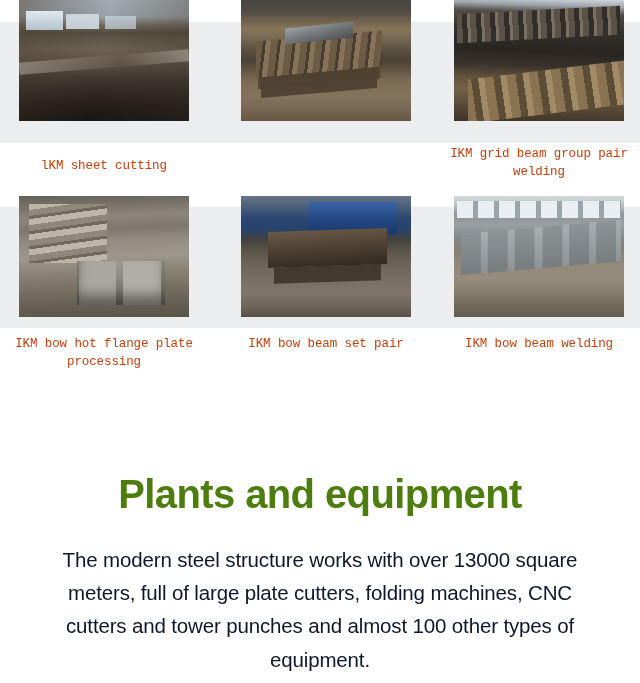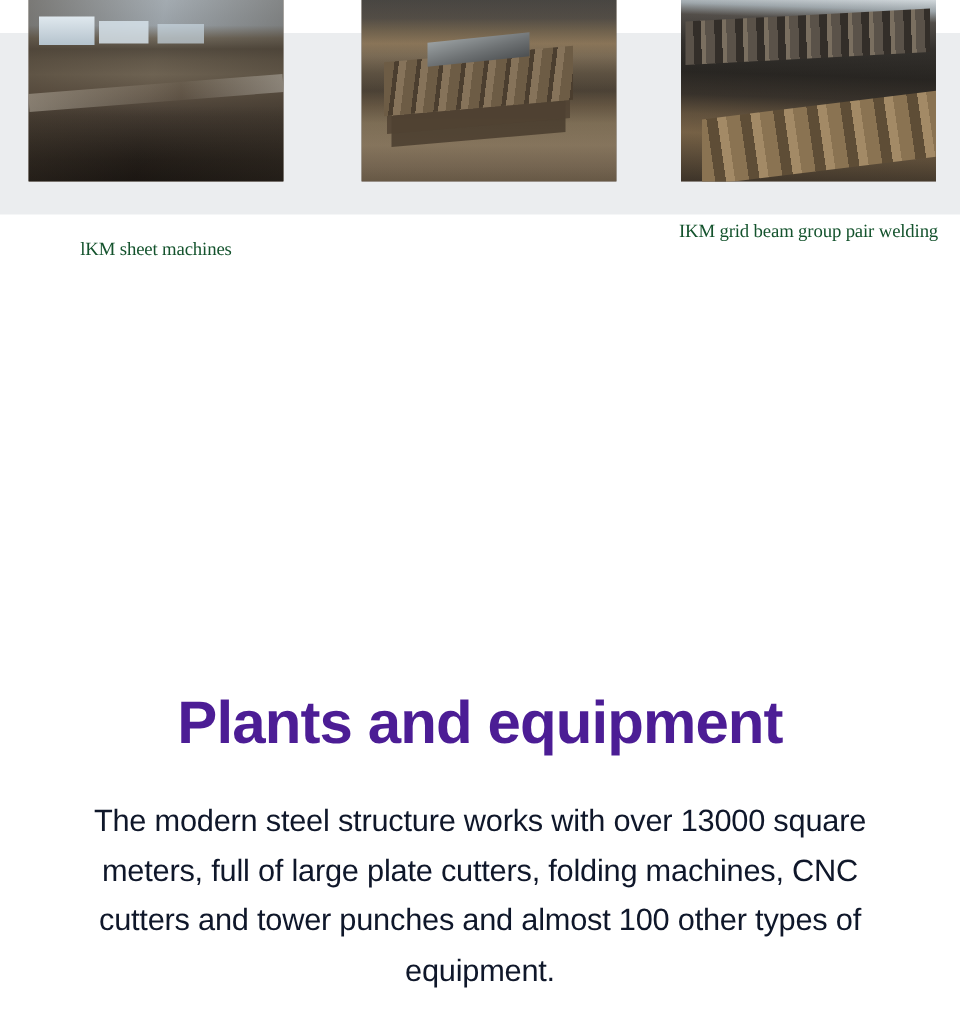--- a/index.html
+++ b/index.html
@@ -49,24 +49,24 @@
 
   .photo .scene {
     position: absolute;
     inset: 0;
   }
 
   
   .caption {
     position: absolute;
     text-align: center;
-    font-family: Liberation Serif, serif;
+    font-family: Liberation Mono, monospace;
     font-size: 12.5px;
     line-height: 1.42;
-    color: #14532d;
+    color: #c2410c;
     letter-spacing: -0.1px;
   }
   .row-1 .caption { top: 158px; }
   .row-1 .caption.two-line { top: 146px; }
   .row-2 .caption { top: 140px; }
   .row-2 .caption.two-line { top: 140px; }
 
   
   .col-1 { left: 19px;  width: 170px; }
   .col-2 { left: 241px; width: 170px; }
@@ -78,26 +78,26 @@
 
   
   .text-block {
     position: absolute;
     left: 0;
     top: 455px;
     width: 640px;
     text-align: center;
   }
   .headline {
-    margin: 4px;
+    margin: 16px;
     font-family: "Liberation Sans Narrow", "Liberation Sans", sans-serif;
     font-weight: bold;
     font-size: 40px;
     line-height: 1.15;
-    color: #4c1d95;
+    color: #4d7c0f;
     letter-spacing: -0.6px;
   }
   .body-copy {
     margin: 26px auto 0;
     width: 560px;
     font-family: "Liberation Sans Narrow", "Liberation Sans", sans-serif;
     font-size: 20.5px;
     line-height: 1.62;
     color: #0f172a;
     letter-spacing: -0.15px;
@@ -297,23 +297,40 @@
     <div class="photo col-1">
       <div class="scene scene-sheet-cutting"></div>
     </div>
     <div class="photo col-2">
       <div class="scene scene-profile-section"></div>
     </div>
     <div class="photo col-3">
       <div class="scene scene-grid-beam"></div>
     </div>
 
-    <div class="caption cap-1">lKM sheet machines</div>
+    <div class="caption cap-1">lKM sheet cutting</div>
     <div class="caption cap-3 two-line">IKM grid beam group pair welding</div>
   </div>
 
+  <div class="gallery-row row-2">
+    <div class="photo-strip"></div>
+
+    <div class="photo col-1">
+      <div class="scene scene-flange-plate"></div>
+    </div>
+    <div class="photo col-2">
+      <div class="scene scene-beam-set-pair"></div>
+    </div>
+    <div class="photo col-3">
+      <div class="scene scene-beam-welding"></div>
+    </div>
+
+    <div class="caption cap-1 two-line">IKM bow hot flange plate processing</div>
+    <div class="caption cap-2">IKM bow beam set pair</div>
+    <div class="caption cap-3">IKM bow beam welding</div>
+  </div>
 
   <div class="text-block">
     <h1 class="headline">Plants and equipment</h1>
     <p class="body-copy">The modern steel structure works with over 13000 square meters, full of large plate cutters, folding machines, CNC cutters and tower punches and almost 100 other types of equipment.</p>
   </div>
 
 </div>
 
 </body></html>

